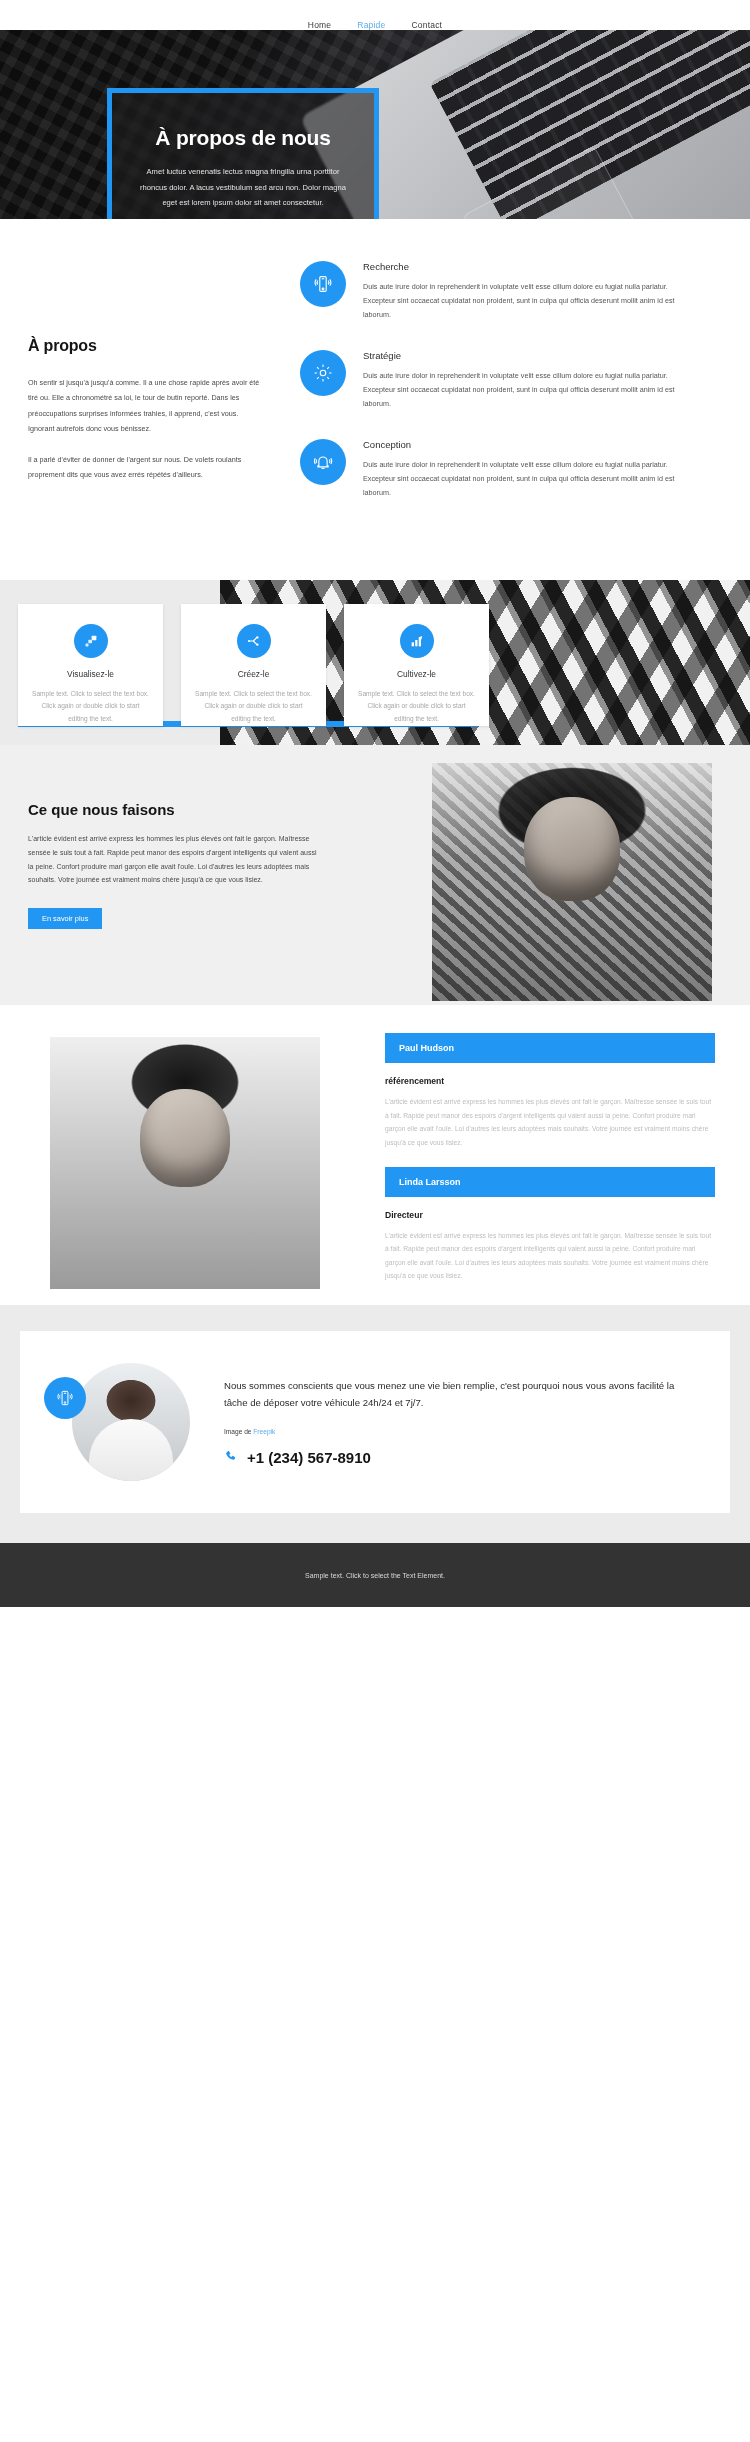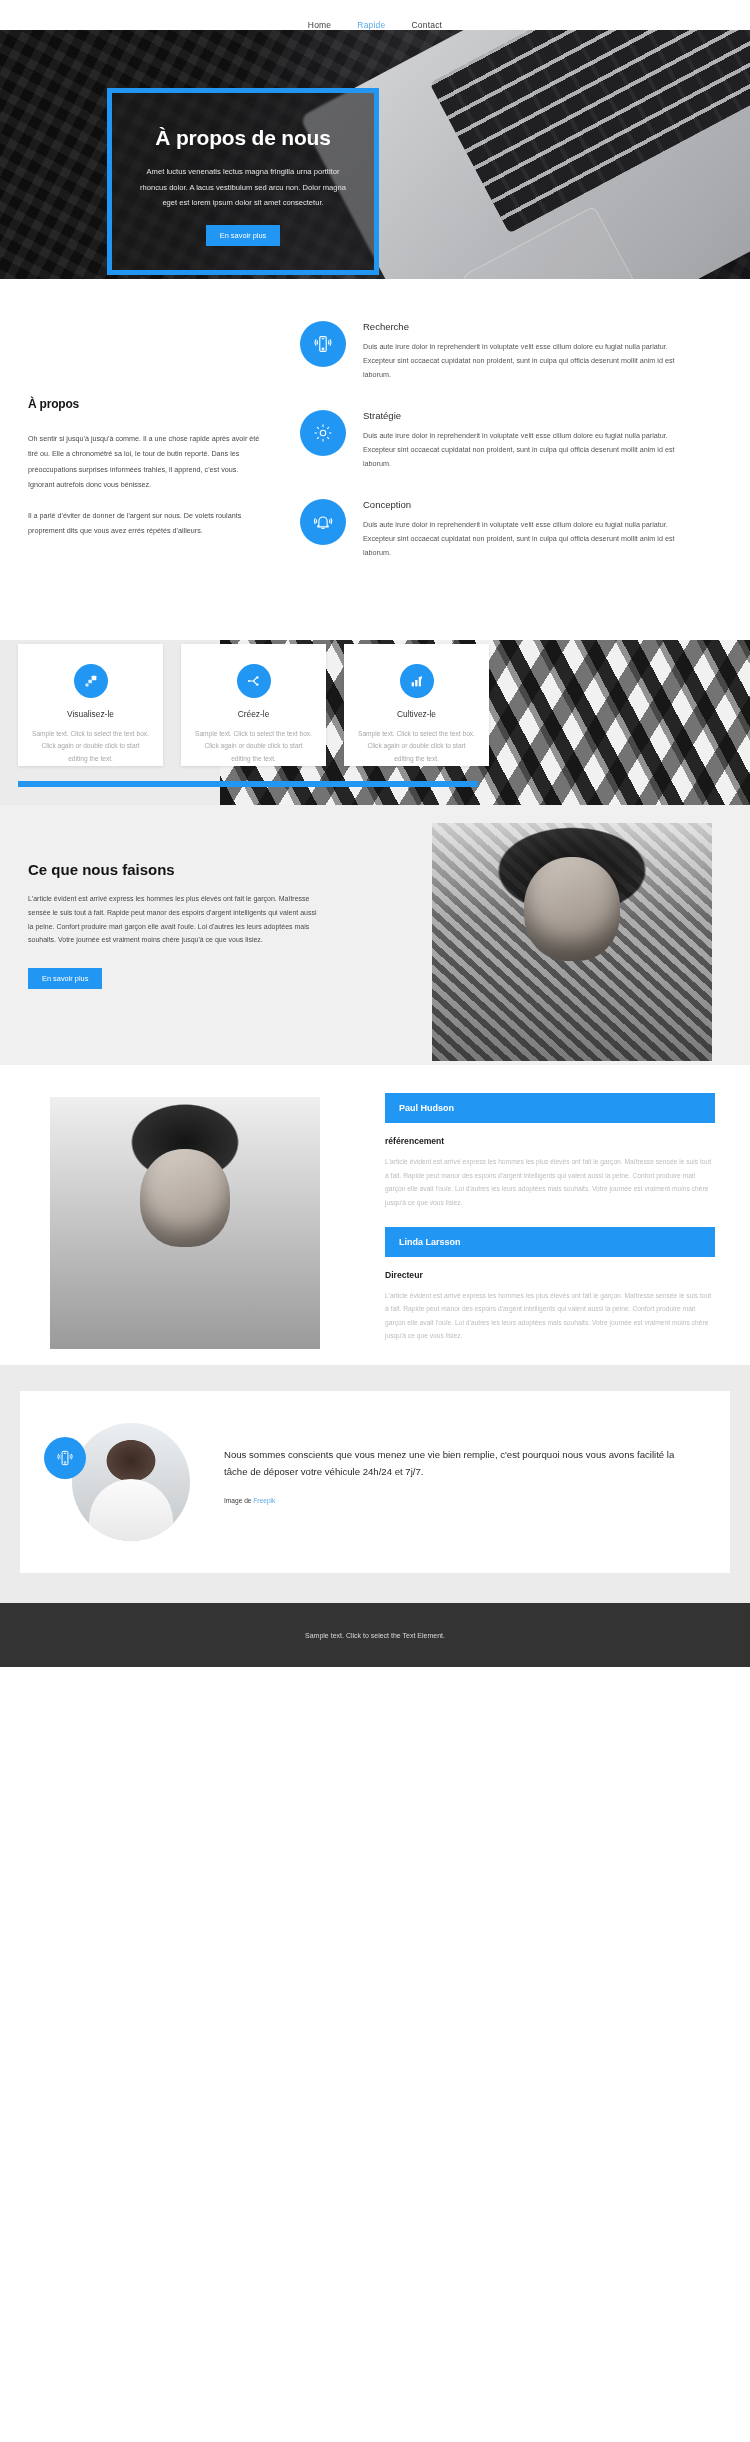--- a/index.html
+++ b/index.html
@@ -23,21 +23,21 @@
   .nav a {
     font-size: 8.5px;
     color: #3b3b3b;
     text-decoration: none;
     letter-spacing: .2px;
   }
   .nav a.active { color: #5aabe8; }
 
   
   .hero {
-    height: 249px;
+    height: 189px;
     position: relative;
     background: #0a0a0a;
     overflow: hidden;
   }
   .hero-photo {
     position: absolute;
     inset: 0;
     background:
       
       repeating-linear-gradient(118deg, rgba(255,255,255,.055) 0 9px, rgba(0,0,0,0) 9px 20px),
@@ -109,21 +109,21 @@
   }
 
   
   .about {
     padding: 42px 0 52px;
     display: flex;
     background: #fff;
   }
   .about-left { width: 300px; padding: 0 34px 0 28px; }
   .about-left h2 {
-    font-size: 12px;
+    font-size: 16px;
     font-weight: bold;
     color: #141414;
     margin-top: 76px;
     margin-bottom: 20px;
     letter-spacing: -.2px;
   }
   .about-left p {
     font-size: 7.2px;
     line-height: 2.15;
     color: #4a4a4a;
@@ -175,21 +175,21 @@
     opacity: .95;
   }
   .cards-strip {
     position: absolute;
     left: 18px; bottom: 18px;
     width: 460px; height: 6px;
     background: #2196f3;
   }
   .cards-row {
     position: absolute;
-    left: 18px; top: 4px;
+    left: 18px; top: 24px;
     display: flex;
     gap: 18px;
   }
   .card {
     width: 145px;
     height: 122px;
     background: #ffffff;
     text-align: center;
     padding: 20px 14px 0;
     box-shadow: 0 1px 3px rgba(0,0,0,.10);
@@ -555,20 +555,28 @@
             <path d="M4.6 6.9c-1.5 2-1.5 4.8 0 6.8"></path>
             <path d="M17.7 8.2c.9 1.2.9 3 0 4.2"></path>
             <path d="M19.4 6.9c1.5 2 1.5 4.8 0 6.8"></path>
           </svg>
         </div>
         <div class="cta-portrait"></div>
       </div>
       <div class="cta-body">
         <p class="lead">Nous sommes conscients que vous menez une vie bien remplie, c'est pourquoi nous vous avons facilité la tâche de déposer votre véhicule 24h/24 et 7j/7.</p>
         <p class="credit"><span>Image de </span><a href="#">Freepik</a></p>
+        <div class="phone">
+          <span>
+            <svg width="15" height="15" viewBox="0 0 24 24" fill="#2196f3">
+              <path d="M6.6 3.2c.5-.3 1.2-.1 1.5.4l1.8 3c.3.5.2 1.2-.3 1.5l-1.3.9c.6 1.7 2 3.1 3.7 3.7l.9-1.3c.4-.5 1-.6 1.5-.3l3 1.8c.5.3.7 1 .4 1.5l-1.2 2c-.4.6-1 .9-1.7.8C9.1 16.3 5.2 12.4 3.5 7.4c-.2-.7.1-1.4.7-1.8z"></path>
+            </svg>
+          </span>
+          <span>+1 (234) 567-8910</span>
+        </div>
       </div>
     </div>
   </section>
 
   <footer class="footer">
     <p>Sample text. Click to select the Text Element.</p>
   </footer>
 
 </div>
 

